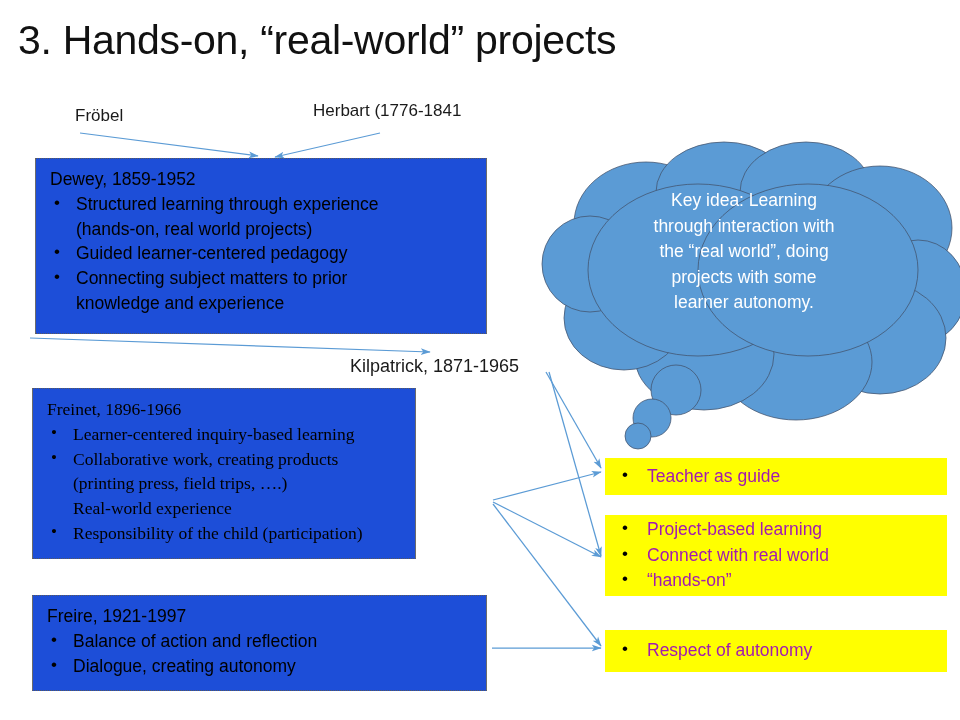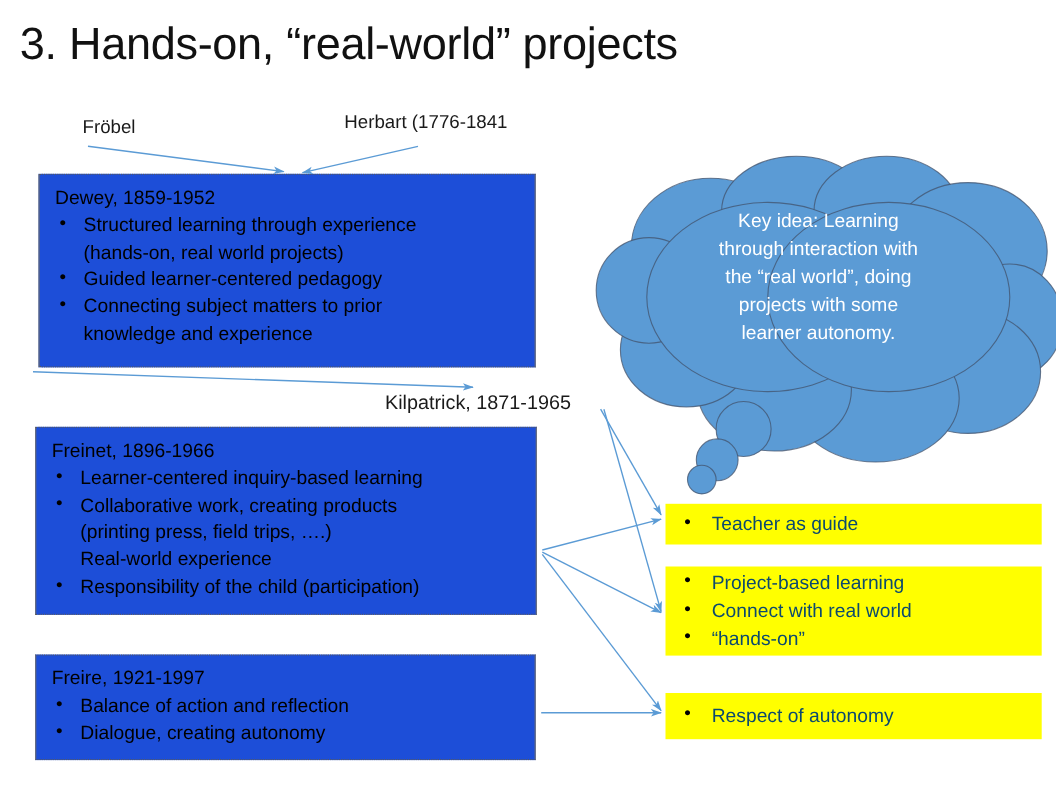--- a/index.html
+++ b/index.html
@@ -37,31 +37,31 @@
   .authorbox li{
     position:relative;font-size:17.5px;color:#000;line-height:1.41;
     padding-left:30px;white-space:nowrap;
   }
   .authorbox li.bulleted::before{
     content:"\2022";position:absolute;left:8px;top:-1px;font-size:17px;color:#000;
   }
   .authorbox li.cont{padding-left:30px;}
 
   #box-dewey{left:35px;top:158px;width:452px;height:176px;}
-  #box-freinet{left:32px;top:388px;width:456px;height:171px;}
+  #box-freinet{left:32px;top:388px;width:384px;height:171px;font-family:Liberation Serif, serif;}
   #box-freire{left:32px;top:595px;width:455px;height:96px;}
 
   
   .yellowbox{
     position:absolute;background:#FFFF00;box-sizing:border-box;
     display:flex;flex-direction:column;justify-content:center;
   }
   .yellowbox ul{list-style:none;margin:0;padding:0;}
   .yellowbox li{
-    position:relative;font-size:17.5px;color:#0c4a6e;line-height:1.45;
+    position:relative;font-size:17.5px;color:#a21caf;line-height:1.45;
     padding-left:42px;white-space:nowrap;font-weight:400;
   }
   .yellowbox li::before{
     content:"\2022";position:absolute;left:17px;top:-1px;font-size:17px;color:#000;
   }
   #ybox-1{left:605px;top:458px;width:342px;height:37px;}
   #ybox-2{left:605px;top:515px;width:342px;height:81px;}
   #ybox-3{left:605px;top:630px;width:342px;height:42px;}
 
   

